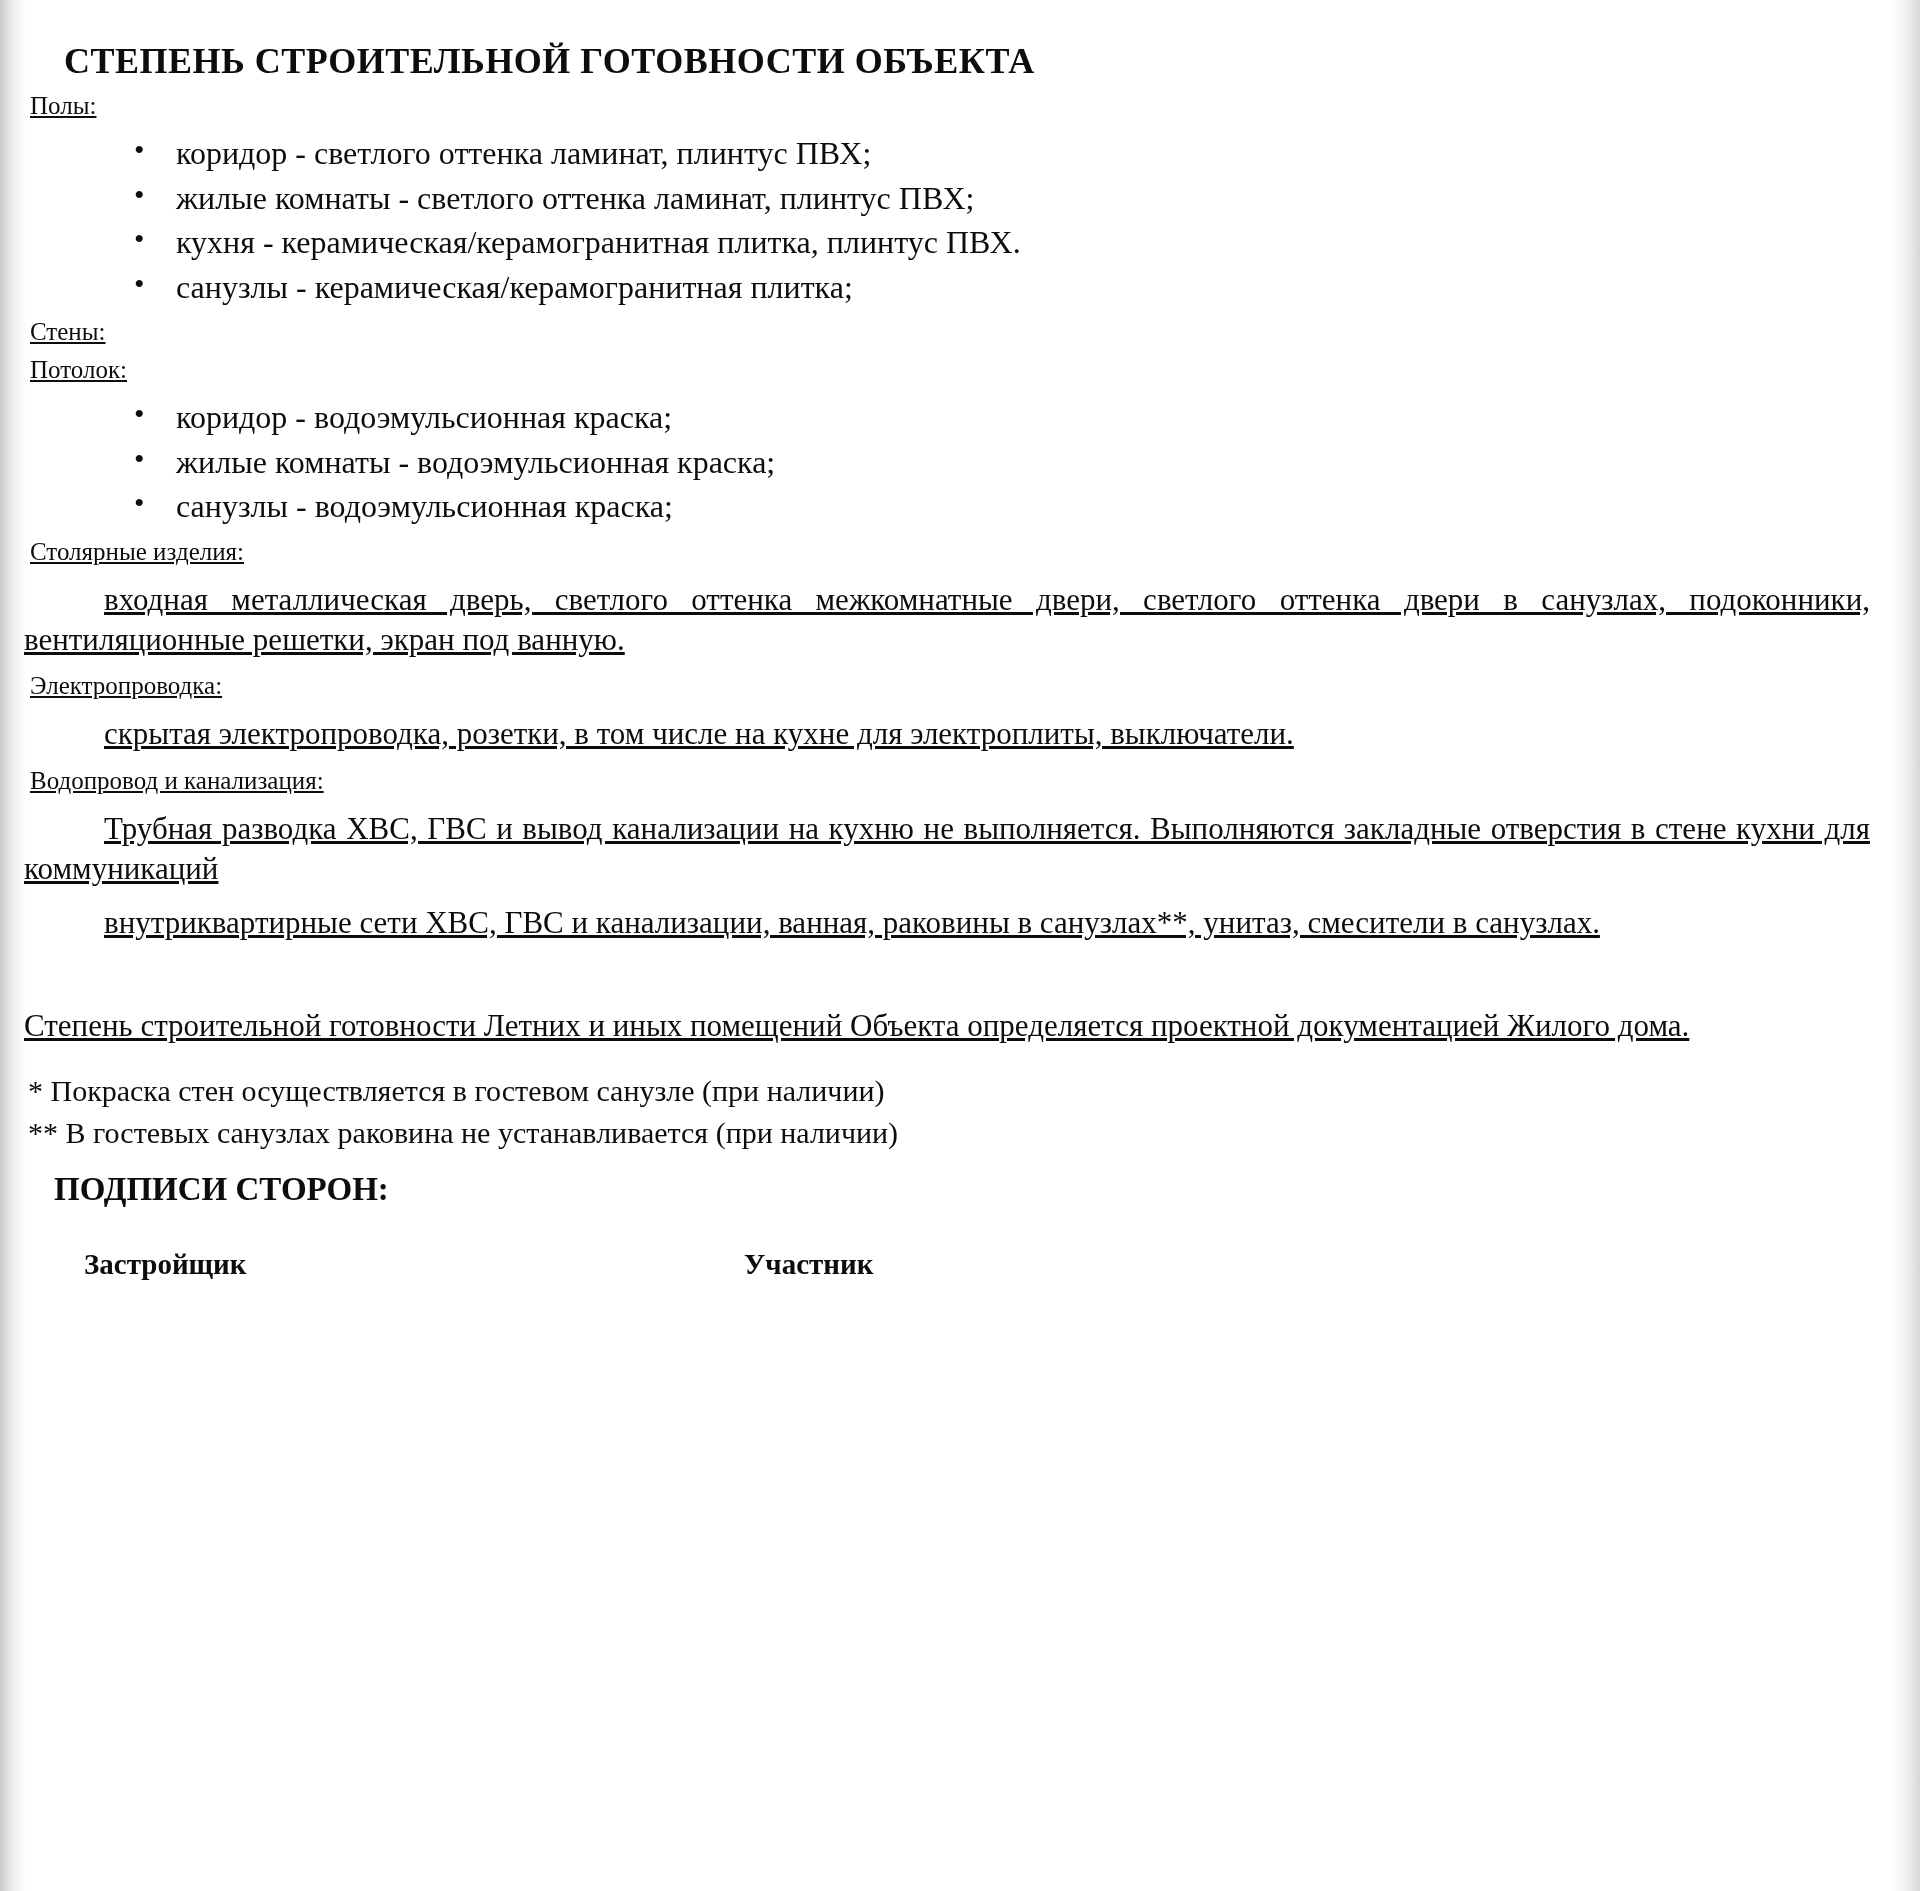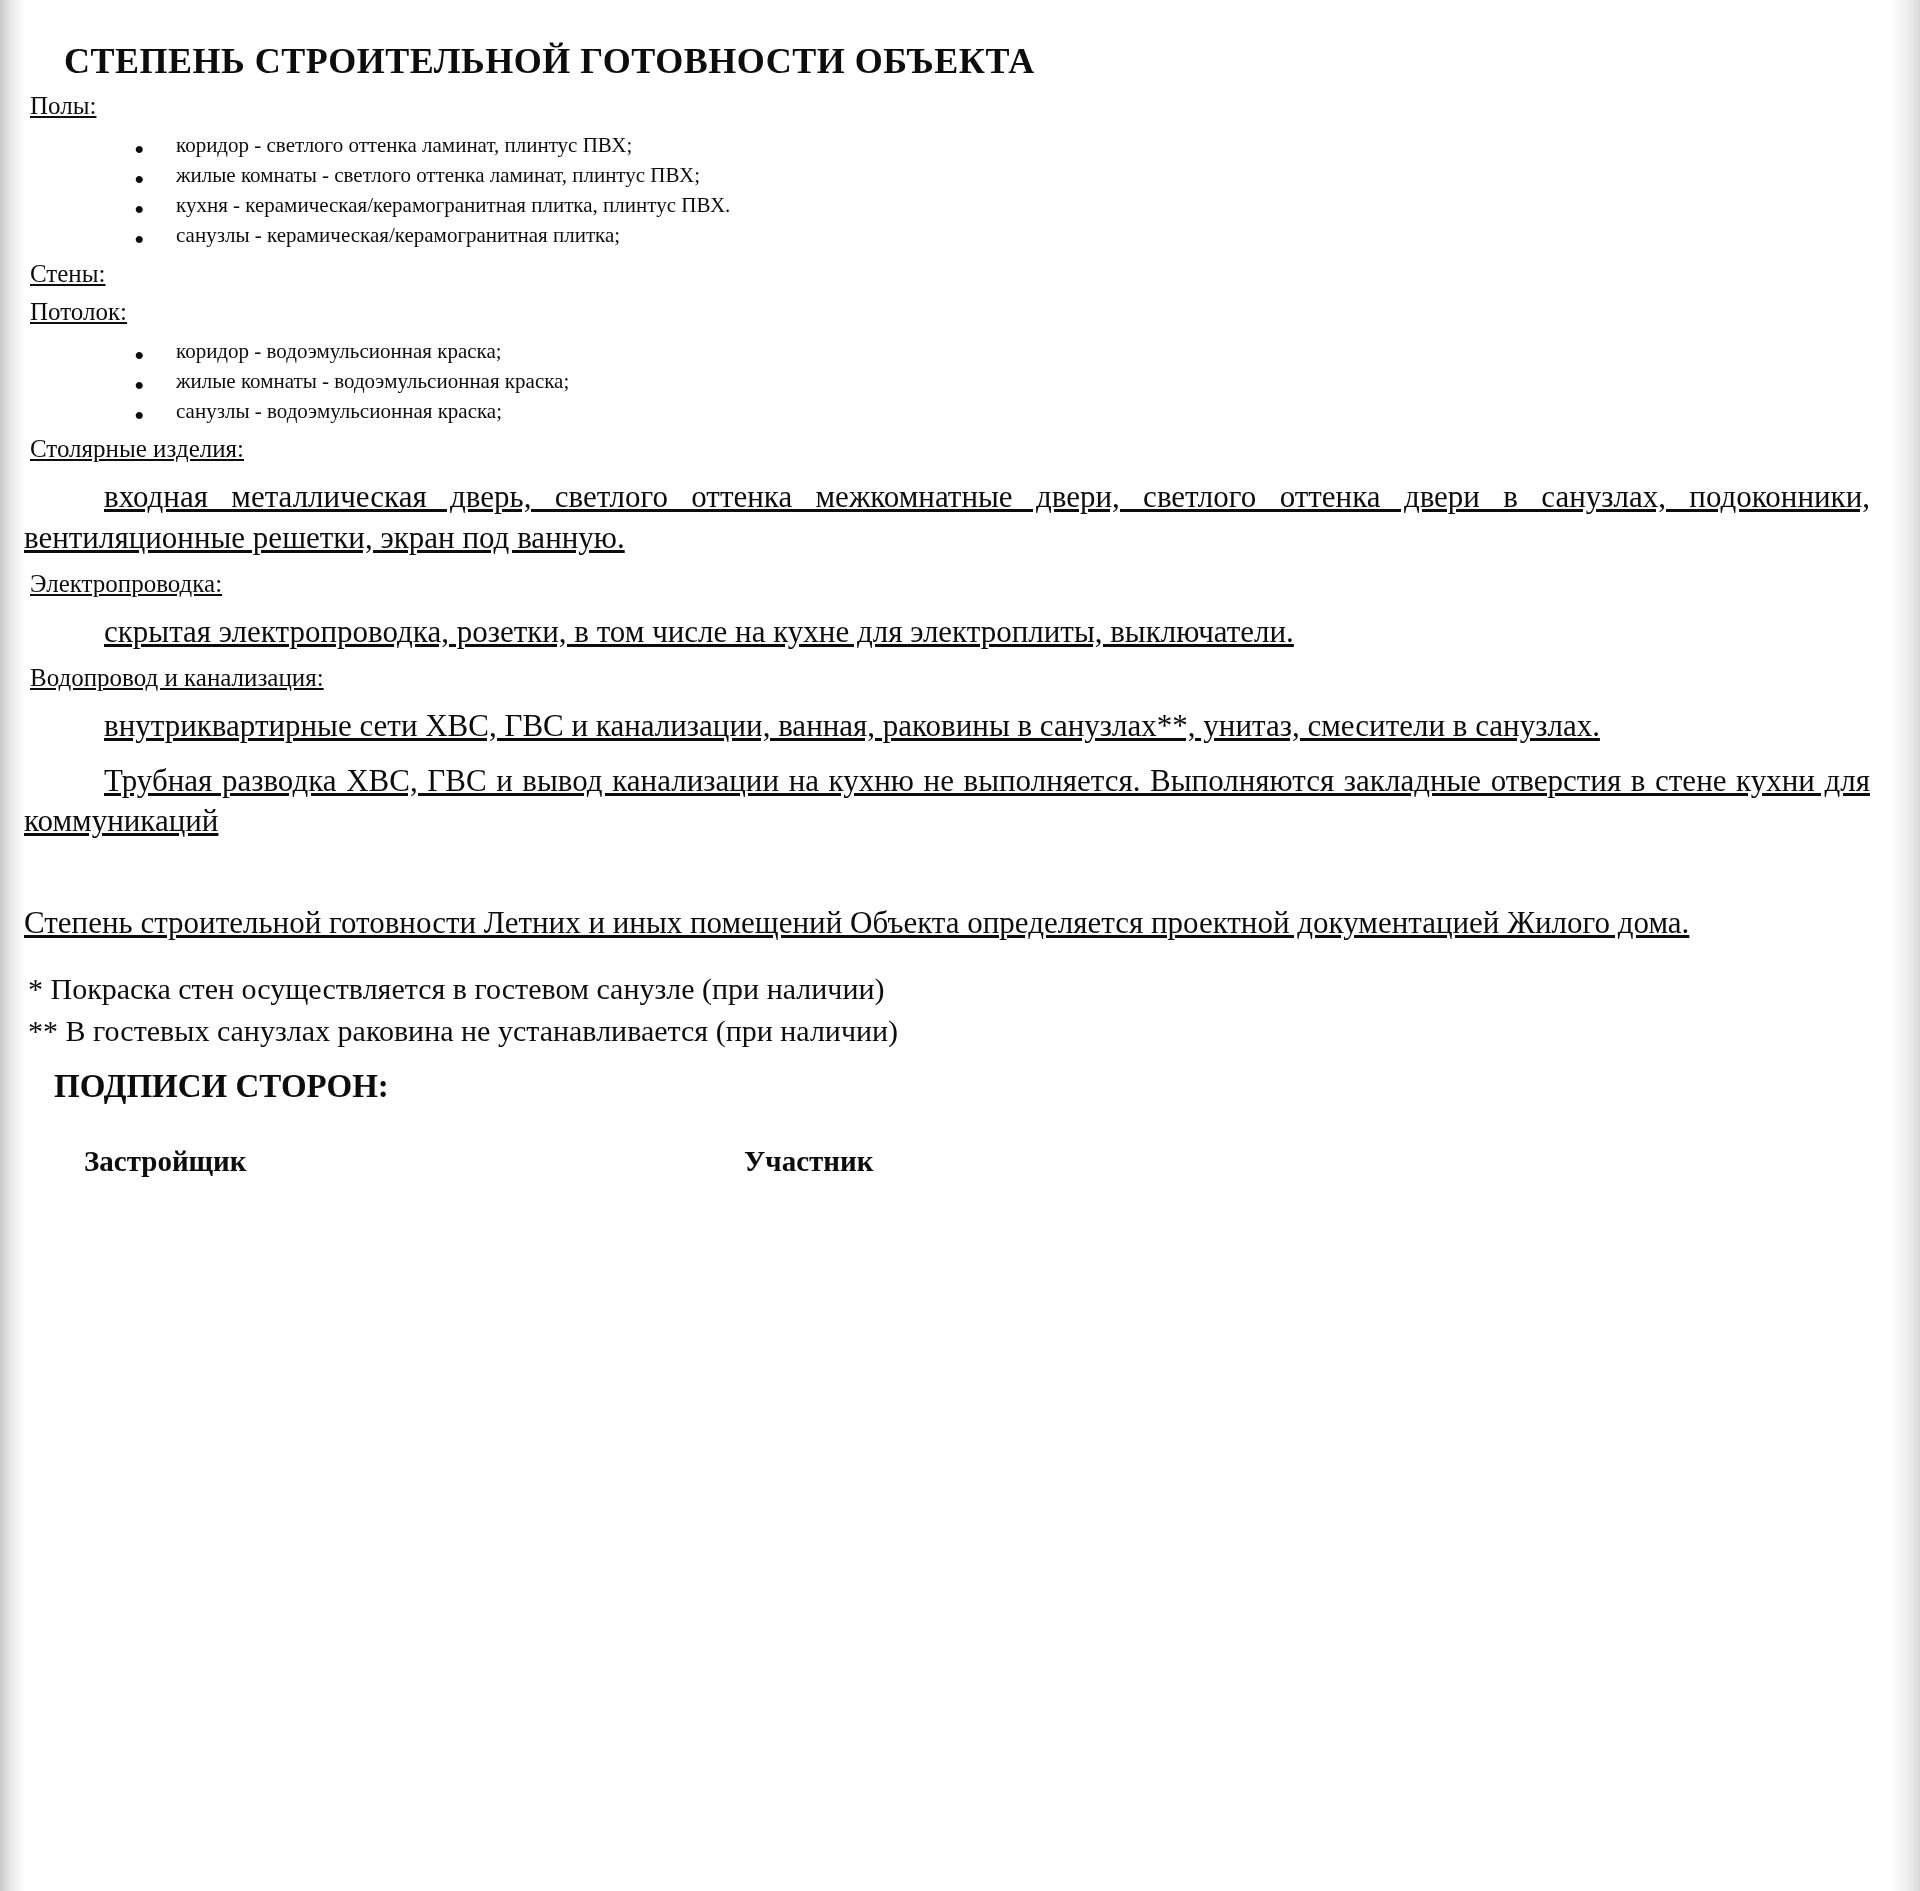--- a/index.html
+++ b/index.html
@@ -48,21 +48,21 @@
     text-decoration: underline;
     margin: 10px 0 0 0;
     padding-left: 6px;
   }
   ul.blist {
     list-style: none;
     margin: 12px 0 10px 0;
     padding: 0 0 0 110px;
   }
   ul.blist li {
-    font-size: 21px;
+    font-size: 32px;
     line-height: 1.33;
     position: relative;
     padding-left: 42px;
     margin-bottom: 2px;
   }
   ul.blist li::before {
     content: "•";
     position: absolute;
     left: 0;
     top: -2px;
@@ -135,22 +135,22 @@
     <li>санузлы - водоэмульсионная краска;</li>
   </ul>
 
   <div class="section-head">Столярные изделия:</div>
   <p class="para">входная металлическая дверь, светлого оттенка межкомнатные двери, светлого оттенка двери в санузлах, подоконники, вентиляционные решетки, экран под ванную.</p>
 
   <div class="section-head">Электропроводка:</div>
   <p class="para">скрытая электропроводка, розетки, в том числе на кухне для электроплиты, выключатели.</p>
 
   <div class="section-head">Водопровод и канализация:</div>
+  <p class="para">Трубная разводка ХВС, ГВС и вывод канализации на кухню не выполняется. Выполняются закладные отверстия в стене кухни для коммуникаций</p>
   <p class="para">внутриквартирные сети ХВС, ГВС и канализации, ванная, раковины в санузлах**, унитаз, смесители в санузлах.</p>
-  <p class="para">Трубная разводка ХВС, ГВС и вывод канализации на кухню не выполняется. Выполняются закладные отверстия в стене кухни для коммуникаций</p>
 
   <div class="spacer-lg"></div>
 
   <p class="para no-indent">Степень строительной готовности Летних и иных помещений Объекта определяется проектной документацией Жилого дома.</p>
 
   <div class="gap-small"></div>
 
   <p class="note">* Покраска стен осуществляется в гостевом санузле (при наличии)</p>
   <p class="note">** В гостевых санузлах раковина не устанавливается (при наличии)</p>
 

